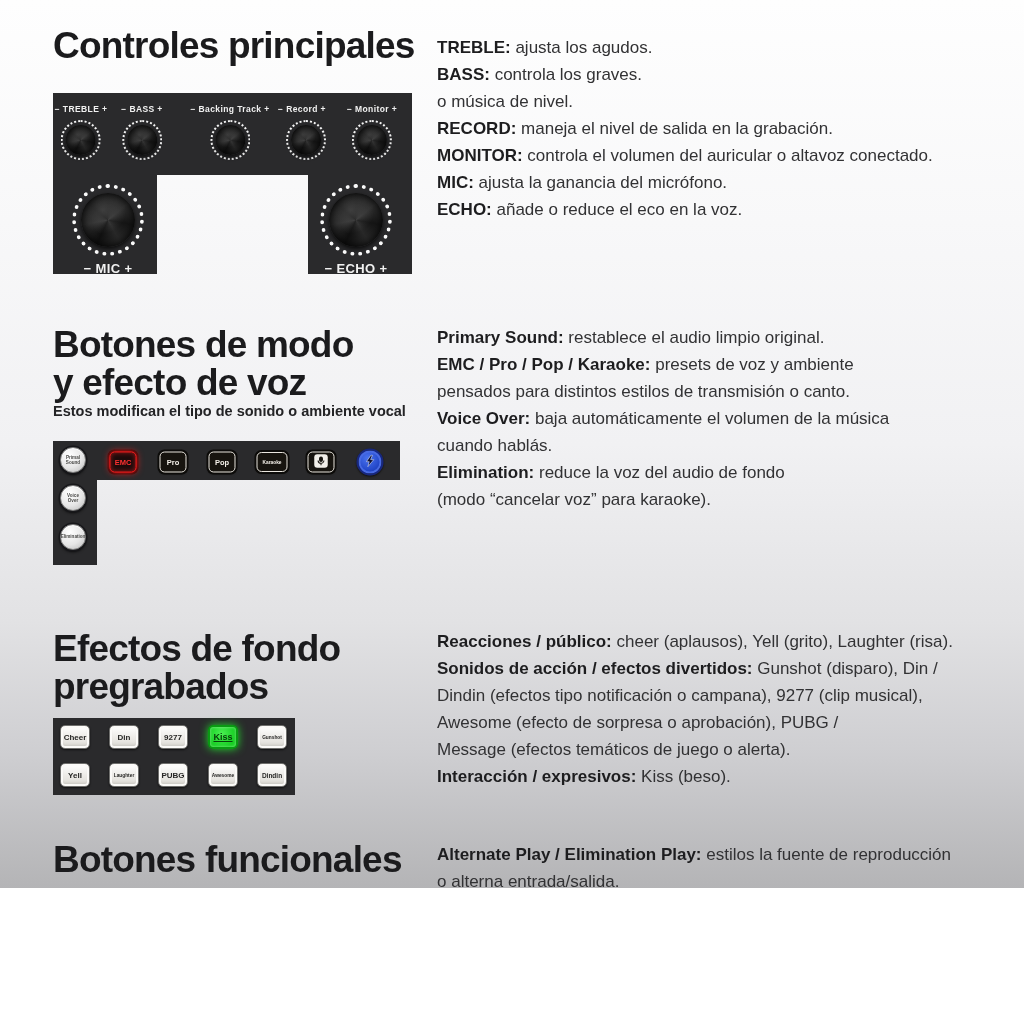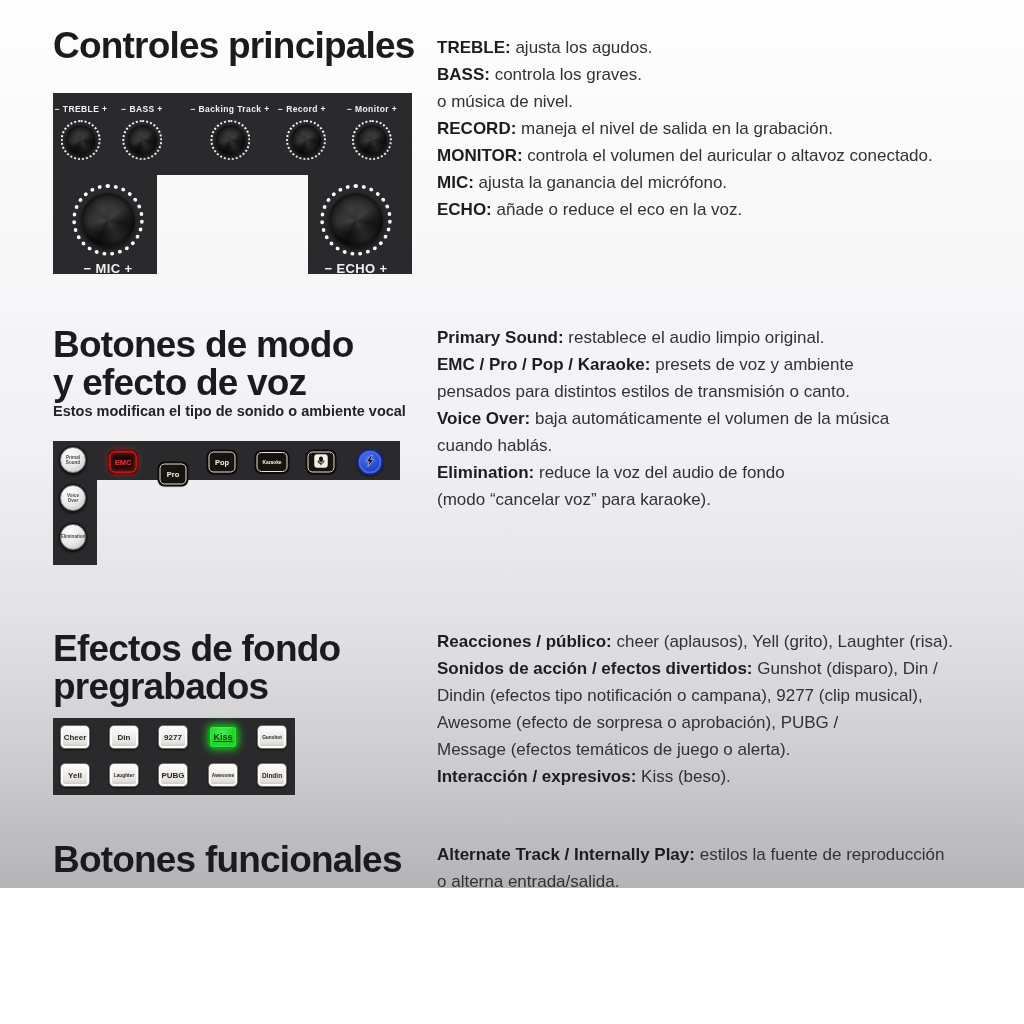--- a/index.html
+++ b/index.html
@@ -171,21 +171,21 @@
   </div>
   <div class="roundbtn d26" style="left:73px;top:498px;">
     <span class="l2">Voice</span>
     <span class="l2">Over</span>
   </div>
   <div class="roundbtn d26" style="left:73px;top:537px;">
     <span class="l2">Elimination</span>
   </div>
 
   <div class="key dark red" style="left:123px;top:462px;text-align:right;">EMC</div>
-  <div class="key dark" style="left:173px;top:462px;margin-top:12px;">Pro</div>
+  <div class="key dark" style="left:173px;top:462px;">Pro</div>
   <div class="key dark" style="left:222px;top:462px;">Pop</div>
   <div class="key dark wide" style="left:272px;top:462px;">Karaoke</div>
   <div class="key dark" style="left:321px;top:462px;">
     <span>
       <svg viewBox="0 0 16 16" width="15" height="15">
         <rect x="0.8" y="0.8" width="14.4" height="14.4" rx="3.2" fill="#f2efe9"></rect>
         <path d="M8 3.2 a2.1 2.1 0 0 1 2.1 2.1 v1.7 a2.1 2.1 0 0 1 -4.2 0 V5.3 A2.1 2.1 0 0 1 8 3.2 Z" fill="#17140f"></path>
         <path d="M4.9 7.4 a3.1 3.1 0 0 0 6.2 0" fill="none" stroke="#17140f" stroke-width="1.1"></path>
         <path d="M8 10.5 V12.6" stroke="#17140f" stroke-width="1.1"></path>
       </svg>
@@ -242,18 +242,18 @@
   <div class="panel" style="left:53px;top:893px;width:46px;height:85px;"></div>
   <div class="roundbtn d24" style="left:76px;top:913px;">
     <span class="l2">Alternate</span>
     <span class="l2">Play</span>
   </div>
   <div class="roundbtn d24 mute" style="left:76px;top:950px;">
     <span class="l2">MUTE</span>
   </div>
 
   <div class="textcol" style="top:841px;">
-    <p><b>Alternate Track / Internally Play:</b><span> estilos la fuente de reproducción</span></p>
+    <p><b>Alternate Play / Elimination Play:</b><span> estilos la fuente de reproducción</span></p>
     <p><b></b><span>o alterna entrada/salida.</span></p>
     <p><b>Mute:</b><span> silencia micrófono o salida instantáneamente.</span></p>
   </div>
 
 </div>
 
 </body></html>

